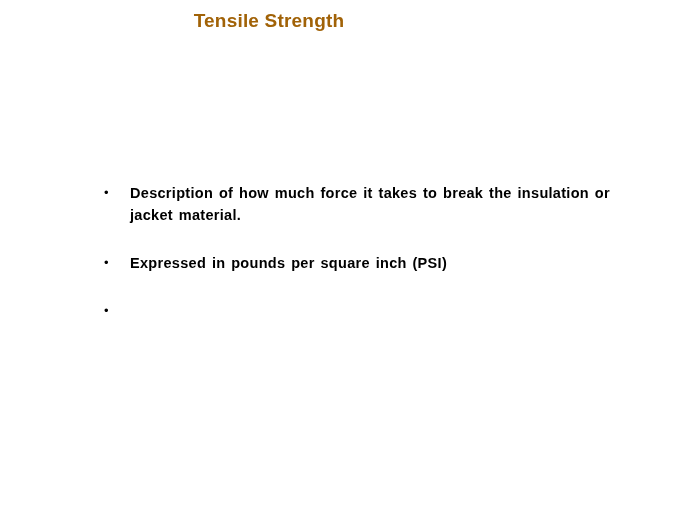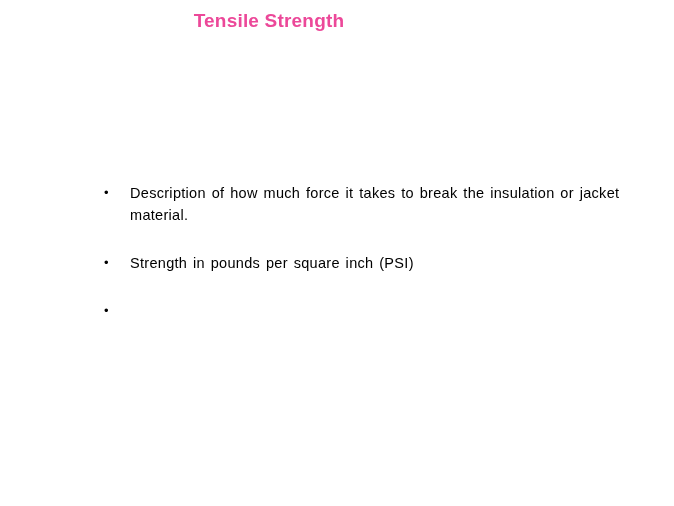--- a/index.html
+++ b/index.html
@@ -20,21 +20,21 @@
     background: #ffffff;
   }
   .slide-title {
     position: absolute;
     top: 10px;
     left: 0;
     width: 538px;
     text-align: center;
     font-size: 19px;
     font-weight: bold;
-    color: #ec4899;
+    color: #a16207;
     letter-spacing: 0.2px;
   }
   .bullet-list {
     position: absolute;
     top: 182px;
     left: 100px;
     width: 520px;
   }
   .bullet-item {
     display: flex;
@@ -46,21 +46,21 @@
     flex: 0 0 30px;
     font-size: 13px;
     line-height: 22px;
     color: #000000;
     text-align: left;
     padding-left: 4px;
     box-sizing: border-box;
   }
   .bullet-text {
     font-size: 14.5px;
-    font-weight: normal;
+    font-weight: bold;
     line-height: 22px;
     color: #000000;
     letter-spacing: 0.3px;
     word-spacing: 1.5px;
   }
 </style>
 </head>
 <body>
 
 <div class="slide">
@@ -69,21 +69,21 @@
 
   <div class="bullet-list">
 
     <div class="bullet-item">
       <span class="bullet-marker">•</span>
       <span class="bullet-text">Description of how much force it takes to break the insulation or jacket material.</span>
     </div>
 
     <div class="bullet-item">
       <span class="bullet-marker">•</span>
-      <span class="bullet-text">Strength in pounds per square inch (PSI)</span>
+      <span class="bullet-text">Expressed in pounds per square inch (PSI)</span>
     </div>
 
     <div class="bullet-item">
       <span class="bullet-marker">•</span>
     </div>
 
   </div>
 </div>
 
 </body></html>

